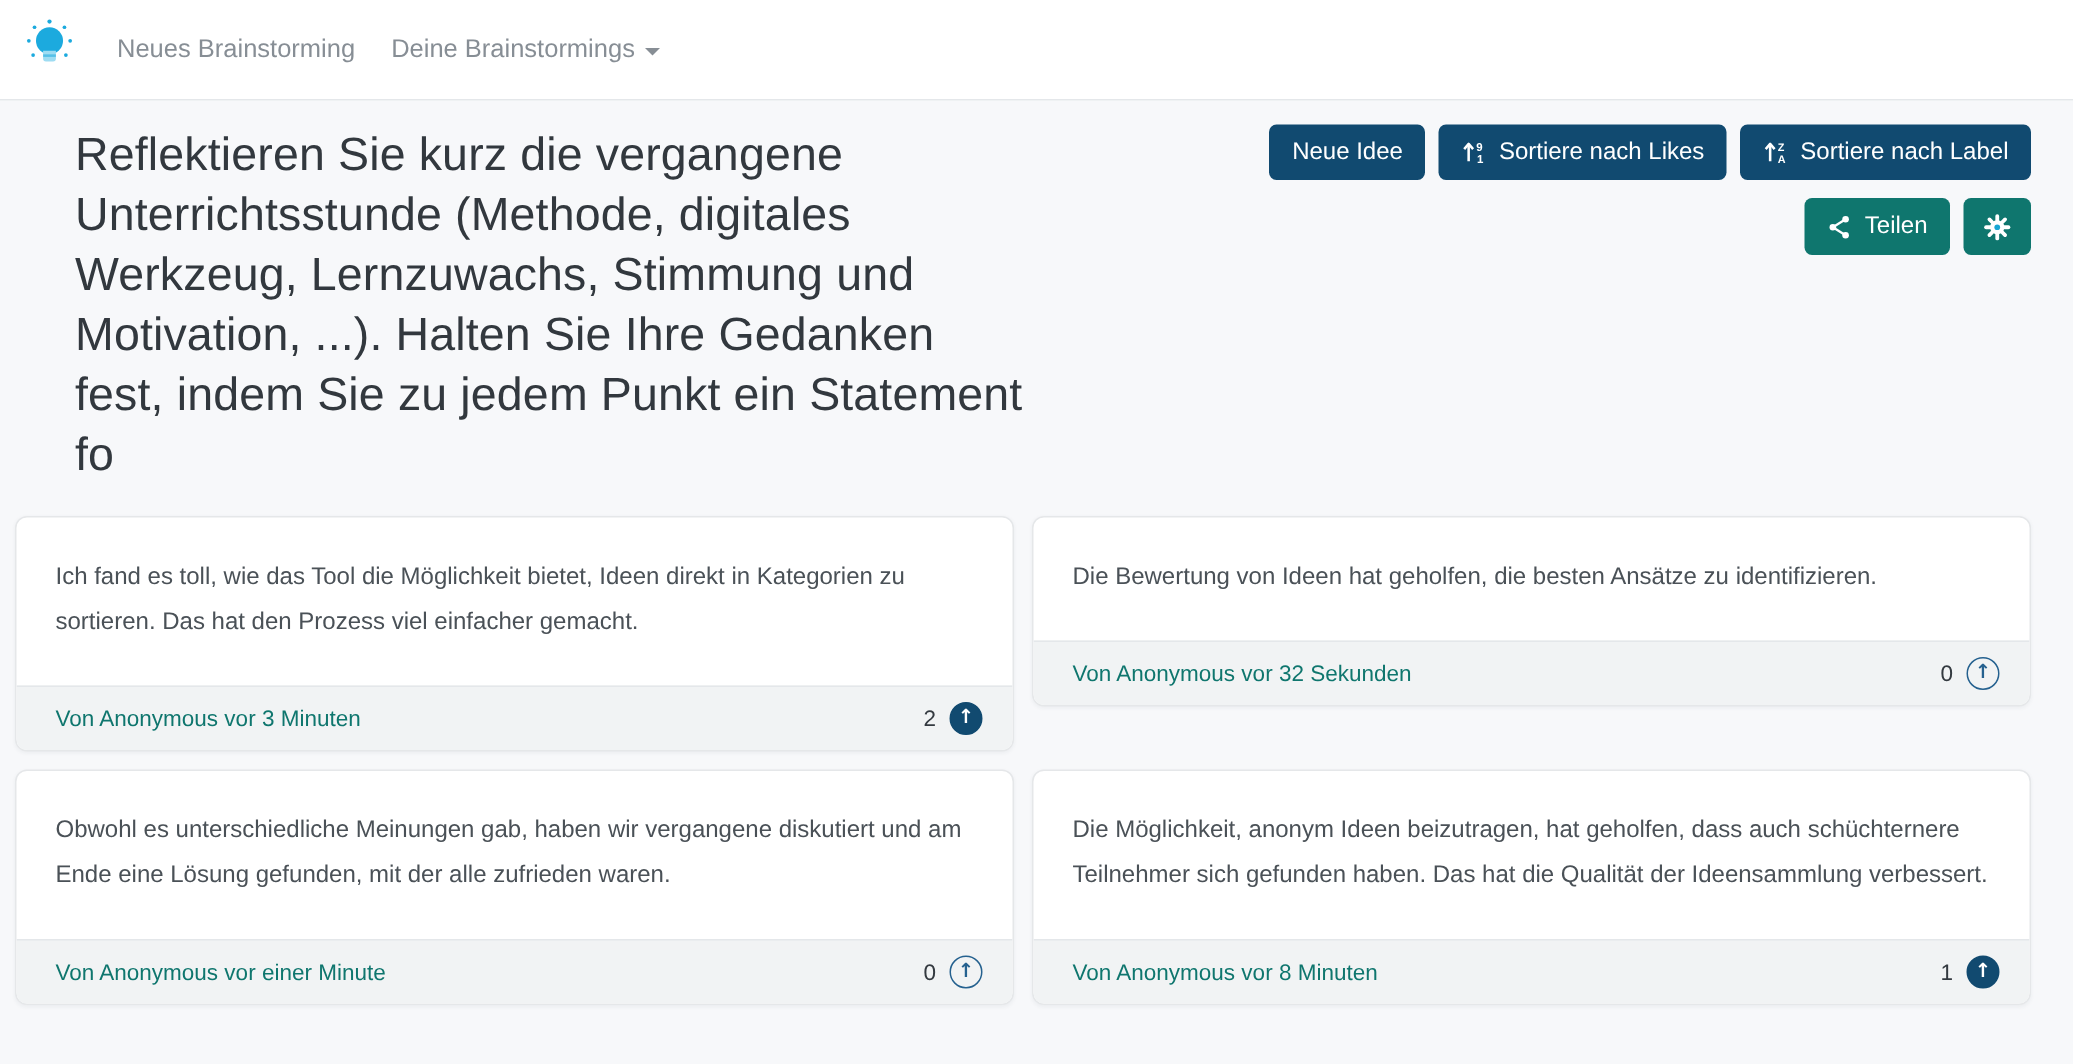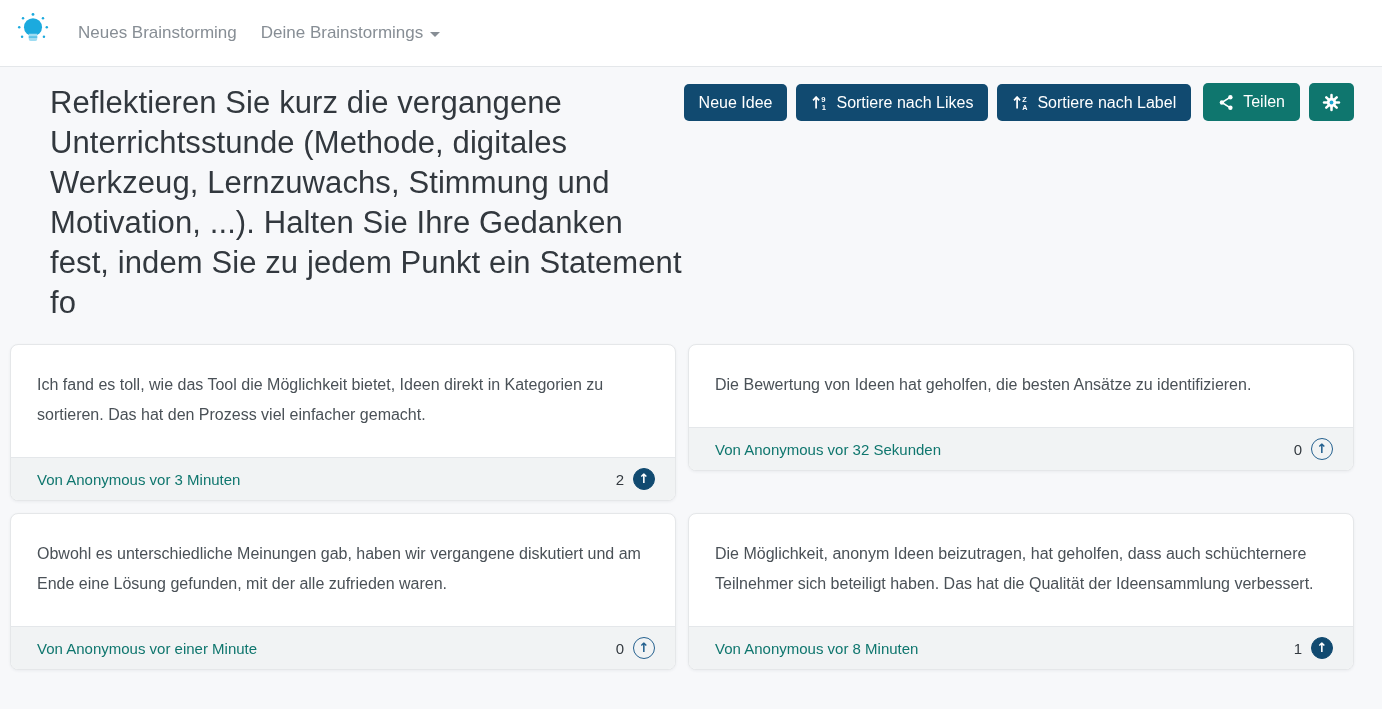--- a/index.html
+++ b/index.html
@@ -43,21 +43,21 @@
   .main { padding:16px 28px 0 10px; }
   .header-row { display:flex; justify-content:space-between; align-items:flex-start;margin-left:40px; }
   .page-title {
     font-size:31px;
     font-weight:300;
     line-height:40px;
     color:#32383e;
     max-width:632px;
     letter-spacing:0.1px;
   }
-  .actions { display:flex; align-items:flex-end; gap:12px; flex-shrink:0; }
+  .actions { display:flex; flex-direction:column; align-items:flex-end; gap:12px; flex-shrink:0; }
   .actions-row { display:flex; gap:9px; }
 
   .btn {
     border:none;
     border-radius:5px;
     font-family:"Liberation Sans", sans-serif;
     font-size:16px;
     color:#ffffff;
     height:37px;
     padding:0 15px;
@@ -260,21 +260,21 @@
         <span class="like-wrap">
           <span class="like-count">0</span>
           <span class="like-btn">
             <span class="arrow">↑</span>
           </span>
         </span>
       </div>
     </div>
 
     <div class="card">
-      <div class="card-body">Die Möglichkeit, anonym Ideen beizutragen, hat geholfen, dass auch schüchternere Teilnehmer sich beteiligt haben. Das hat die Qualität der Ideensammlung verbessert.</div>
+      <div class="card-body">Die Möglichkeit, anonym Ideen beizutragen, hat geholfen, dass auch schüchternere Teilnehmer sich gefunden haben. Das hat die Qualität der Ideensammlung verbessert.</div>
       <div class="card-footer">
         <span class="card-author">Von Anonymous vor 8 Minuten</span>
         <span class="like-wrap">
           <span class="like-count">1</span>
           <span class="like-btn filled">
             <span class="arrow">↑</span>
           </span>
         </span>
       </div>
     </div>

